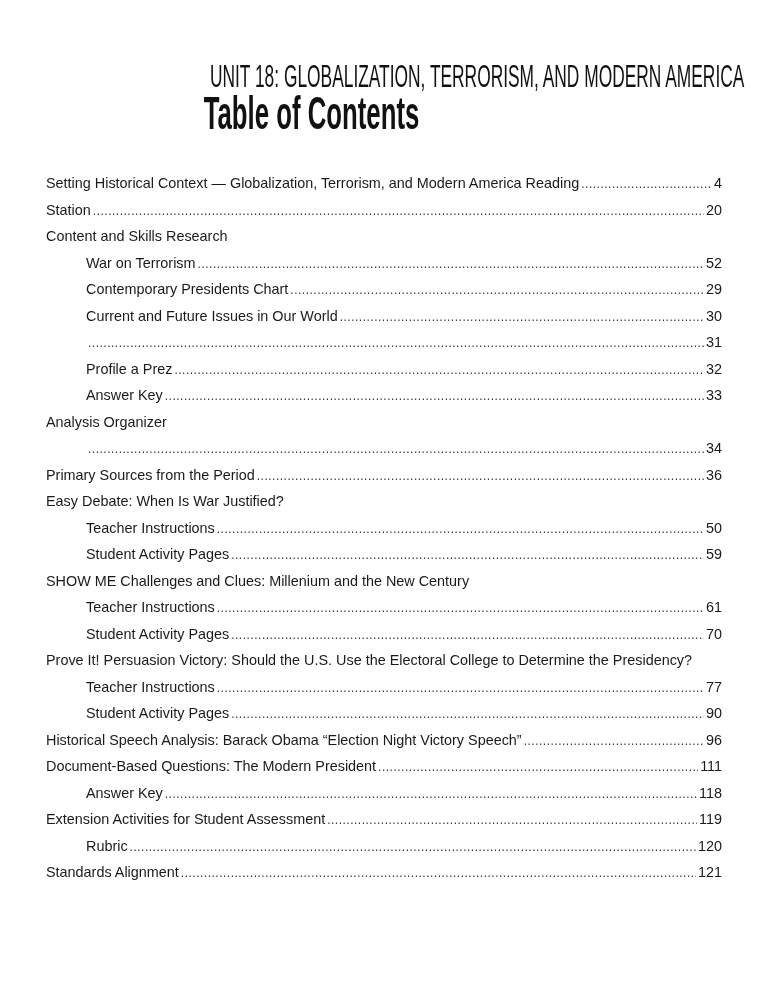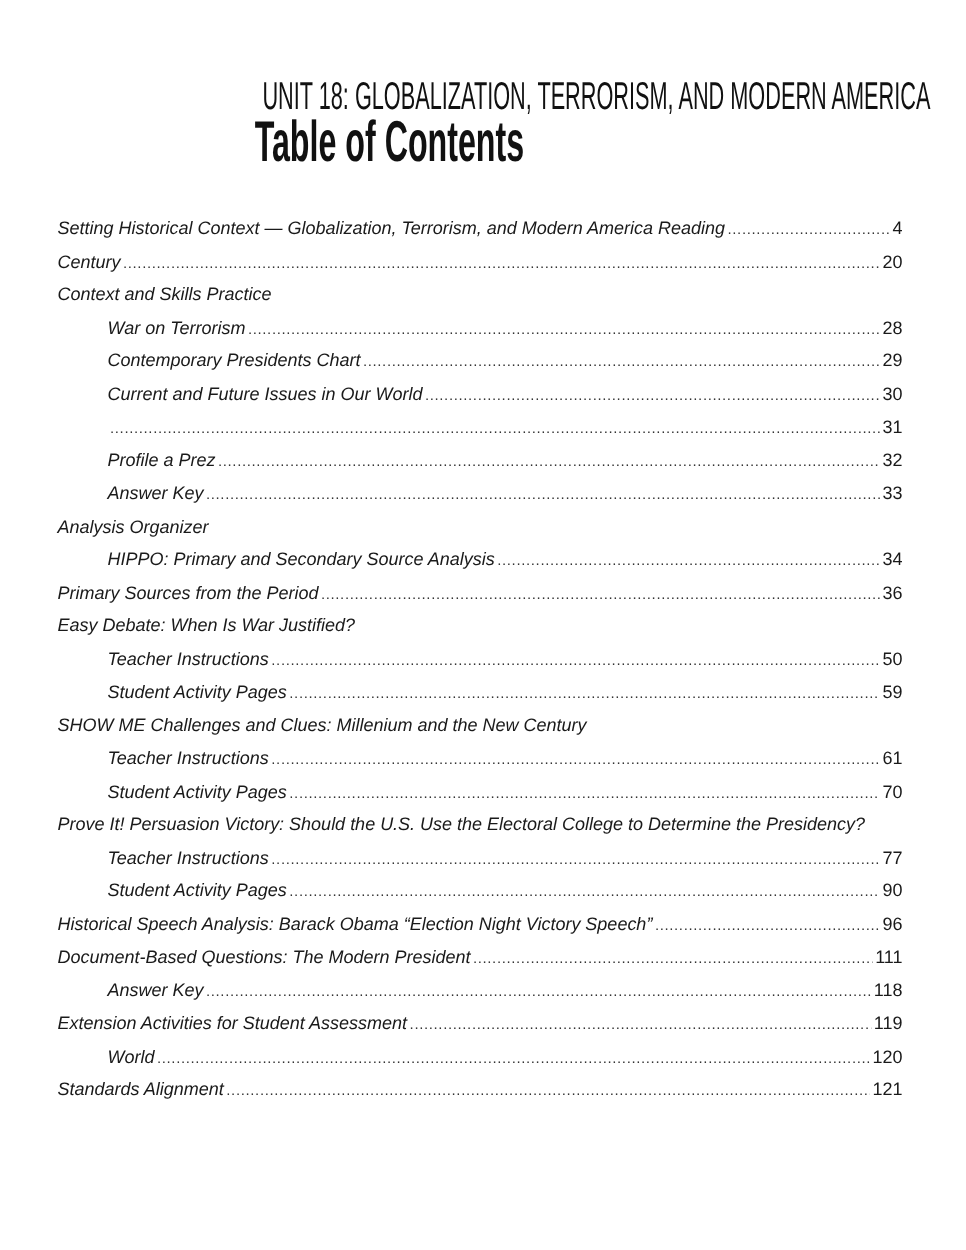--- a/index.html
+++ b/index.html
@@ -8,49 +8,49 @@
     .unit-title { position: absolute; top: 60px; left: 0; width: 773px; text-align: center;
                   font-family: "Liberation Sans", sans-serif; font-weight: normal; font-size: 31px;
                   letter-spacing: 0px; line-height: 34px; color: #111; }
     .unit-title span, .toc-title span { display: inline-block; transform: scaleX(0.56); transform-origin: center; white-space: nowrap; }
     .toc-title { position: absolute; top: 88px; left: 0; width: 623px; text-align: center;
                  font-family: "Liberation Sans", sans-serif; font-weight: bold; font-size: 46px;
                  line-height: 50px; color: #111; }
     .toc { position: absolute; top: 170px; left: 46px; width: 676px; }
     .row { height: 26.5px; line-height: 26.5px; font-size: 14.4px; display: flex; align-items: baseline; white-space: nowrap; }
     .row.sub { padding-left: 40px; }
-    .label { flex: 0 0 auto; font-style: italic; }
+    .label { flex: 0 0 auto; }
     .leader { flex: 1 1 auto; overflow: hidden; margin: 0 2px; color: #333; font-size: 12px; letter-spacing: 0.5px; }
     .leader::after { content: "................................................................................................................................................................................................................................................"; }
     .page { flex: 0 0 auto; text-align: right; }
   </style>
 </head>
 <body>
 
 <div class="unit-title"><span>UNIT 18: GLOBALIZATION, TERRORISM, AND MODERN AMERICA</span></div>
 <div class="toc-title"><span>Table of Contents</span></div>
 
 <div class="toc" id="toc">
     <div class="row">
       <span class="label">Setting Historical Context — Globalization, Terrorism, and Modern America Reading</span>
       <span class="leader"></span>
       <span class="page">4</span>
     </div>
     <div class="row">
-      <span class="label">Century</span>
+      <span class="label">Station</span>
       <span class="leader"></span>
       <span class="page">20</span>
     </div>
     <div class="row">
-      <span class="label">Context and Skills Practice</span>
+      <span class="label">Content and Skills Research</span>
     </div>
     <div class="row sub">
       <span class="label">War on Terrorism</span>
       <span class="leader"></span>
-      <span class="page">28</span>
+      <span class="page">52</span>
     </div>
     <div class="row sub">
       <span class="label">Contemporary Presidents Chart</span>
       <span class="leader"></span>
       <span class="page">29</span>
     </div>
     <div class="row sub">
       <span class="label">Current and Future Issues in Our World</span>
       <span class="leader"></span>
       <span class="page">30</span>
@@ -66,21 +66,20 @@
     </div>
     <div class="row sub">
       <span class="label">Answer Key</span>
       <span class="leader"></span>
       <span class="page">33</span>
     </div>
     <div class="row">
       <span class="label">Analysis Organizer</span>
     </div>
     <div class="row sub">
-      <span class="label">HIPPO: Primary and Secondary Source Analysis</span>
       <span class="leader"></span>
       <span class="page">34</span>
     </div>
     <div class="row">
       <span class="label">Primary Sources from the Period</span>
       <span class="leader"></span>
       <span class="page">36</span>
     </div>
     <div class="row">
       <span class="label">Easy Debate: When Is War Justified?</span>
@@ -135,21 +134,21 @@
       <span class="label">Answer Key</span>
       <span class="leader"></span>
       <span class="page">118</span>
     </div>
     <div class="row">
       <span class="label">Extension Activities for Student Assessment</span>
       <span class="leader"></span>
       <span class="page">119</span>
     </div>
     <div class="row sub">
-      <span class="label">World</span>
+      <span class="label">Rubric</span>
       <span class="leader"></span>
       <span class="page">120</span>
     </div>
     <div class="row">
       <span class="label">Standards Alignment</span>
       <span class="leader"></span>
       <span class="page">121</span>
     </div>
   </div>
 

